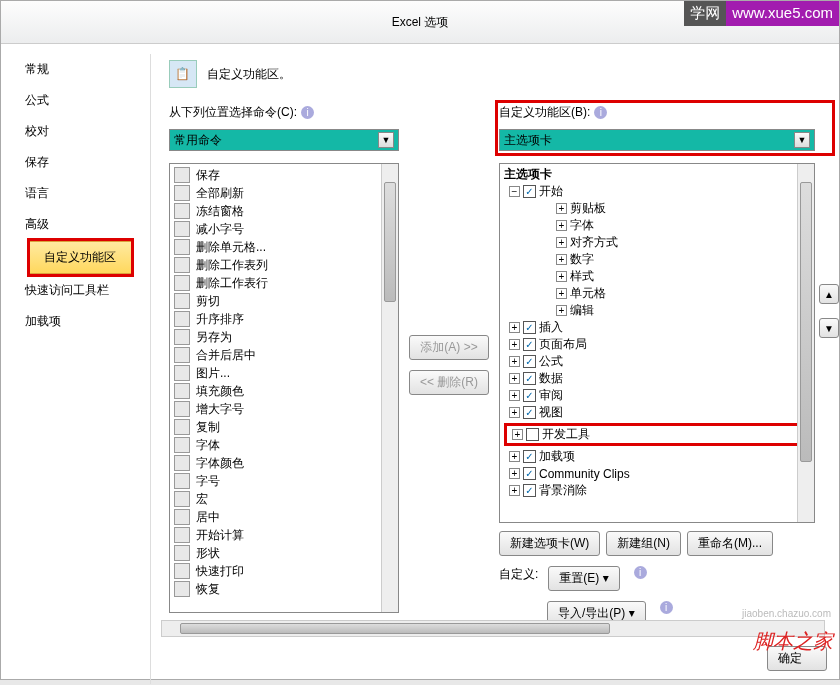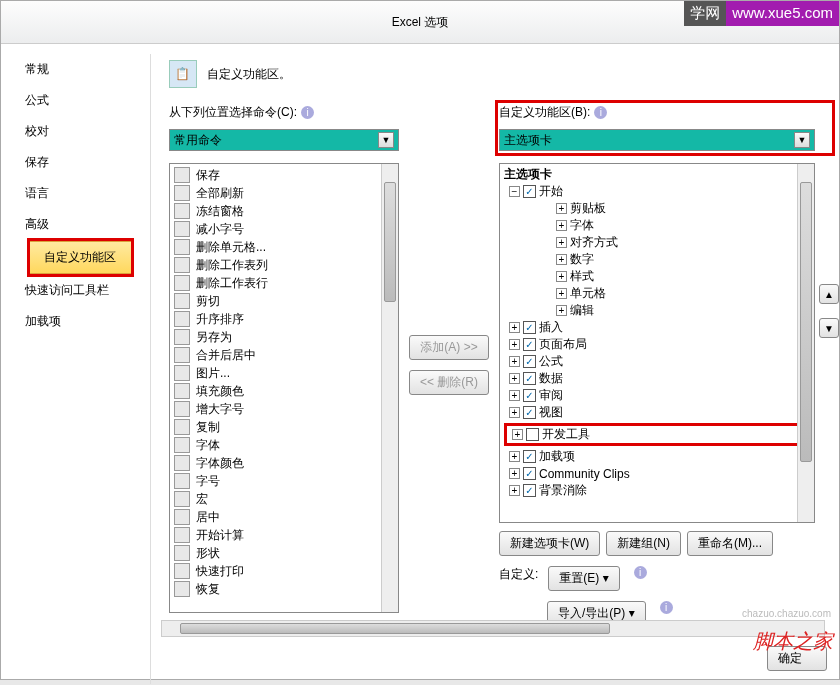--- a/index.html
+++ b/index.html
@@ -335,15 +335,15 @@
       </div>
     </div>
   </div>
 
   <div class="hsb">
       <div class="thumb"></div>
     </div>
   <div class="footer">
     <div class="btn" style="min-width:60px">确定</div>
   </div>
-  <div class="wm3">chazuo.chazuo.com</div>
+  <div class="wm3">jiaoben.chazuo.com</div>
   <div class="wm2">脚本之家</div>
 </div>
 
 </body></html>

